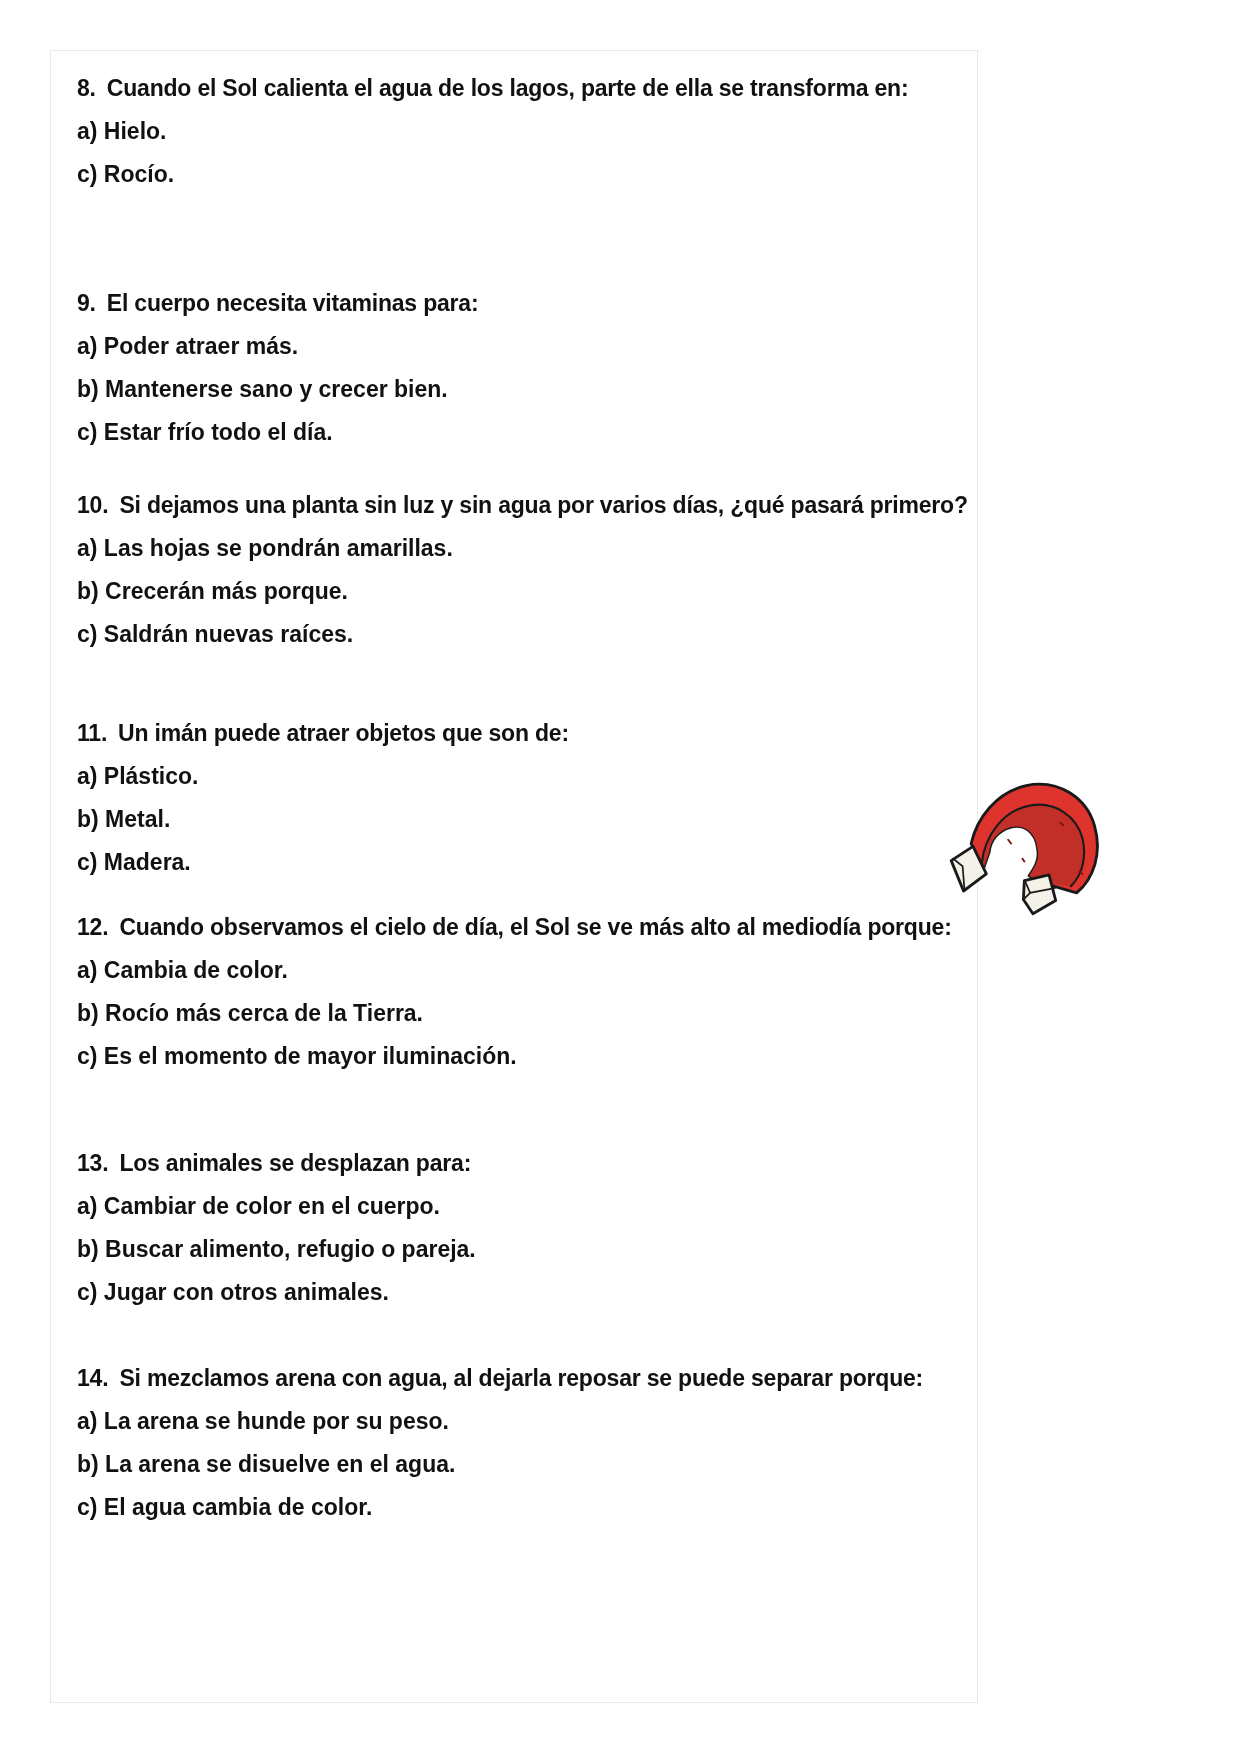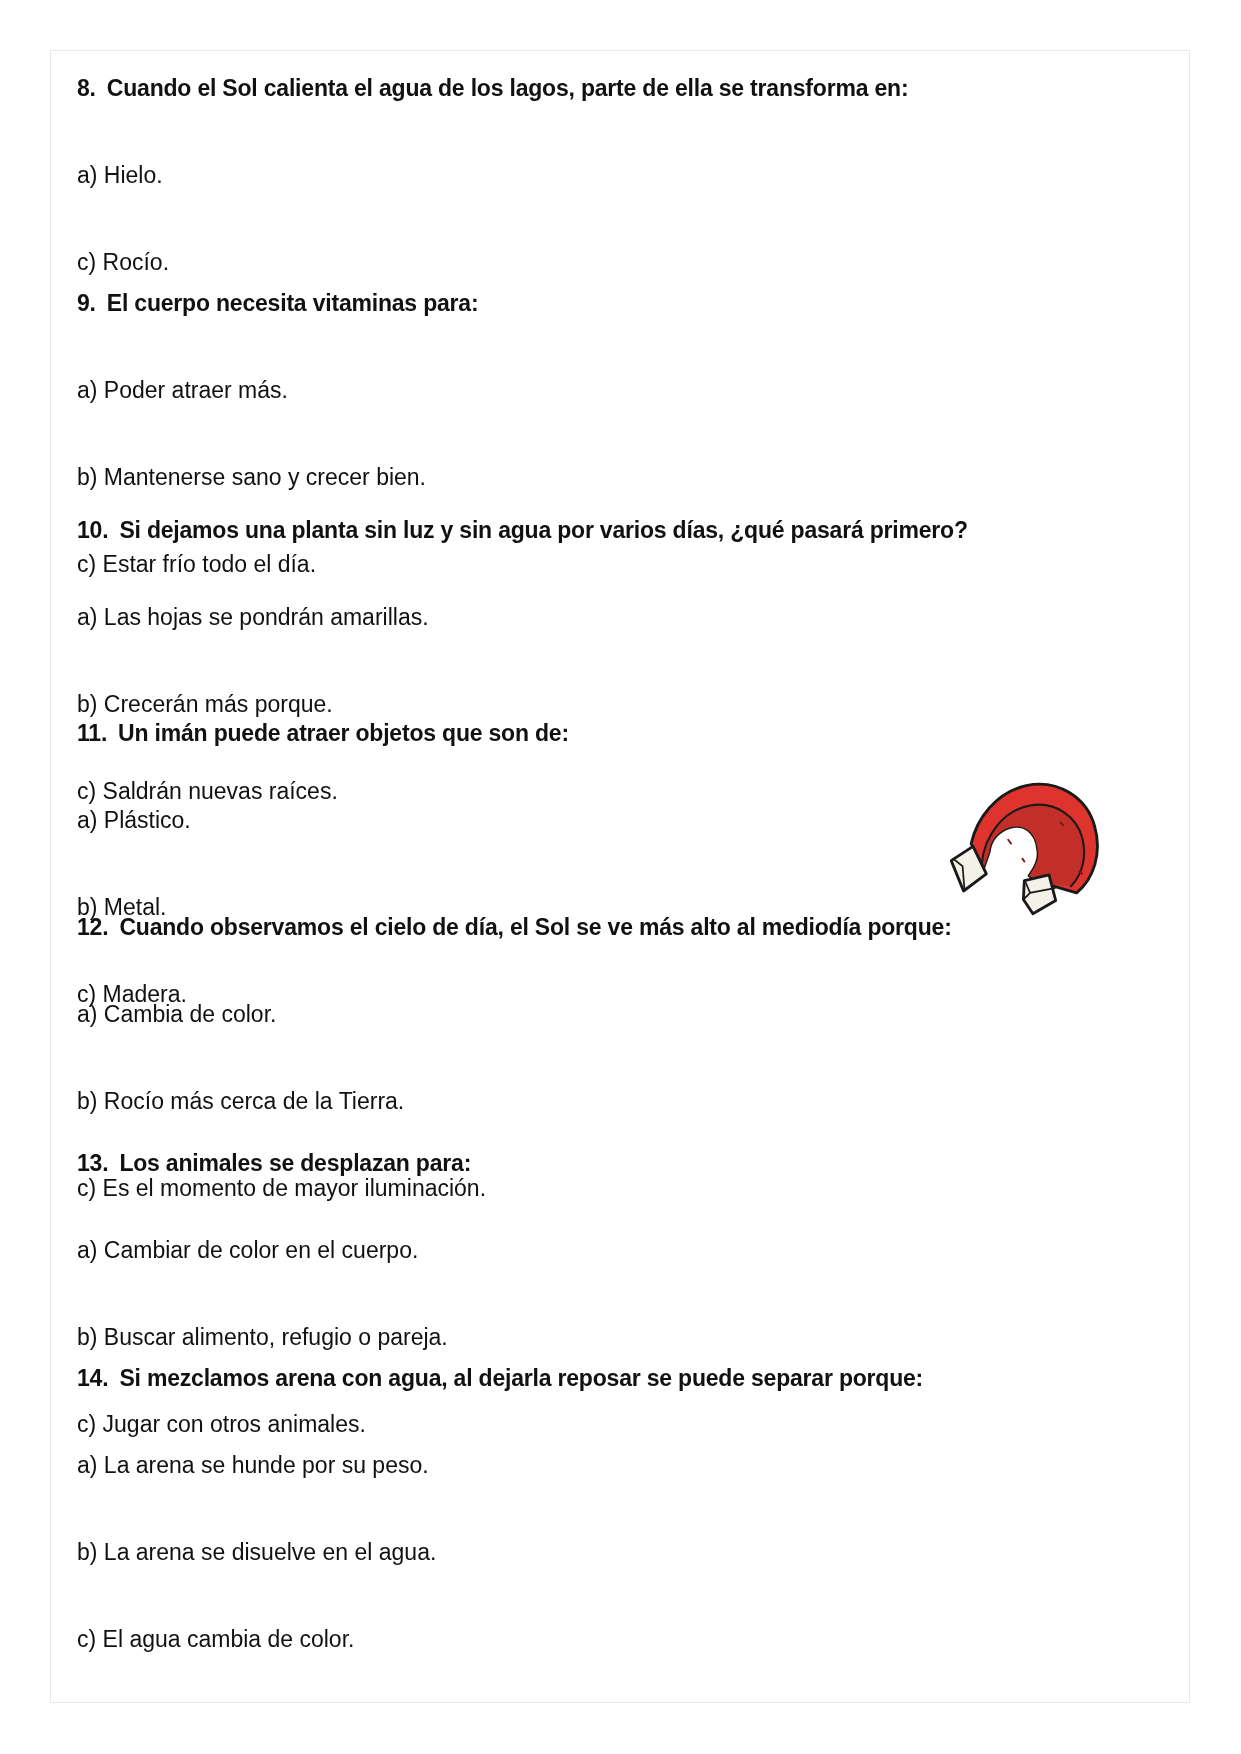--- a/index.html
+++ b/index.html
@@ -5,43 +5,42 @@
   * { margin: 0; padding: 0; box-sizing: border-box; }
   html, body {
     width: 1241px; height: 1754px;
     background: #ffffff;
     font-family: "Liberation Sans", "DejaVu Sans", sans-serif;
     color: #111111;
   }
   .page {
     position: absolute;
     left: 50px; top: 50px;
-    width: 1140px; height: 1653px;
+    width: 928px; height: 1653px;
     background: #ffffff;
     border: 1px solid #e8e8e8;
   }
   .question {
     position: absolute;
     left: 26px;
     right: 10px;
   }
   .q-heading {
     font-size: 23px;
     font-weight: bold;
     line-height: 43px;
     letter-spacing: -0.2px;
     white-space: nowrap;
   }
   .q-num { margin-right: 11px; }
   .q-option {
     font-size: 23px;
-    font-weight: normal;
+    font-weight: bold;
     line-height: 43px;
     white-space: nowrap;
-    margin-top: 44px;
   }
   .magnet {
     position: absolute;
     left: 898px; top: 726px;
     width: 164px; height: 152px;
   }
   .magnet svg { width: 100%; height: 100%; display: block; }
   .ink-fill   { stroke: #1a1a1a; stroke-width: 3; stroke-linejoin: round; }
   .ink-line   { stroke: #1a1a1a; stroke-width: 2.2; fill: none; stroke-linecap: round; }
   .ink-bevel  { stroke: #1a1a1a; stroke-width: 1.8; fill: none; stroke-linecap: round; }
@@ -58,21 +57,21 @@
     <div class="q-option">c) Rocío.</div>
   </div>
 
   <div class="question" style="top:231px">
     <div class="q-heading"><span class="q-num">9.</span><span>El cuerpo necesita vitaminas para:</span></div>
     <div class="q-option">a) Poder atraer más.</div>
     <div class="q-option">b) Mantenerse sano y crecer bien.</div>
     <div class="q-option">c) Estar frío todo el día.</div>
   </div>
 
-  <div class="question" style="top:458px">
+  <div class="question" style="top:433px">
     <div class="q-heading"><span class="q-num">10.</span><span>Si dejamos una planta sin luz y sin agua por varios días, ¿qué pasará primero?</span></div>
     <div class="q-option">a) Las hojas se pondrán amarillas.</div>
     <div class="q-option">b) Crecerán más porque.</div>
     <div class="q-option">c) Saldrán nuevas raíces.</div>
   </div>
 
   <div class="question" style="top:661px">
     <div class="q-heading"><span class="q-num">11.</span><span>Un imán puede atraer objetos que son de:</span></div>
     <div class="q-option">a) Plástico.</div>
     <div class="q-option">b) Metal.</div>

